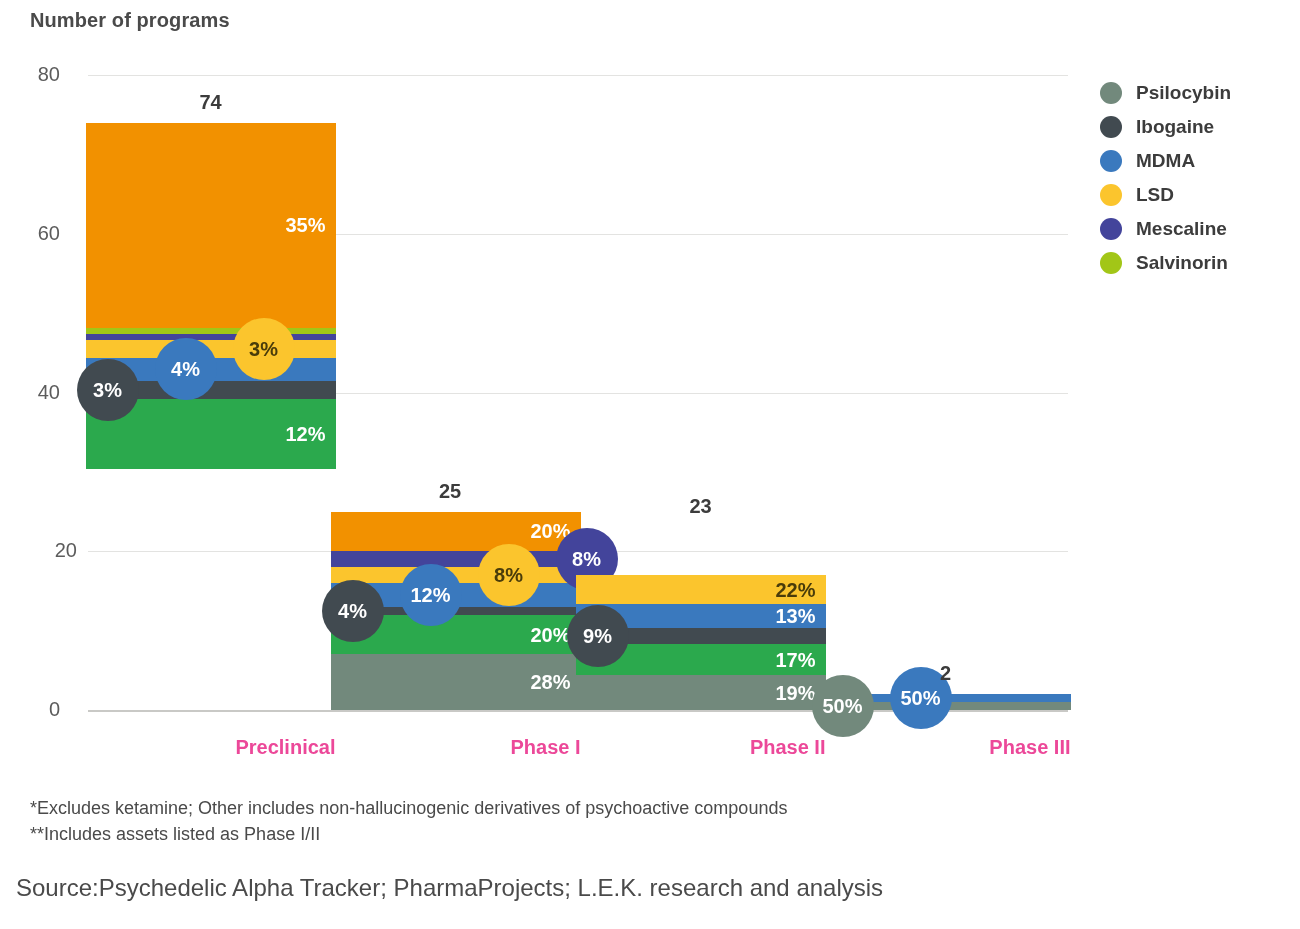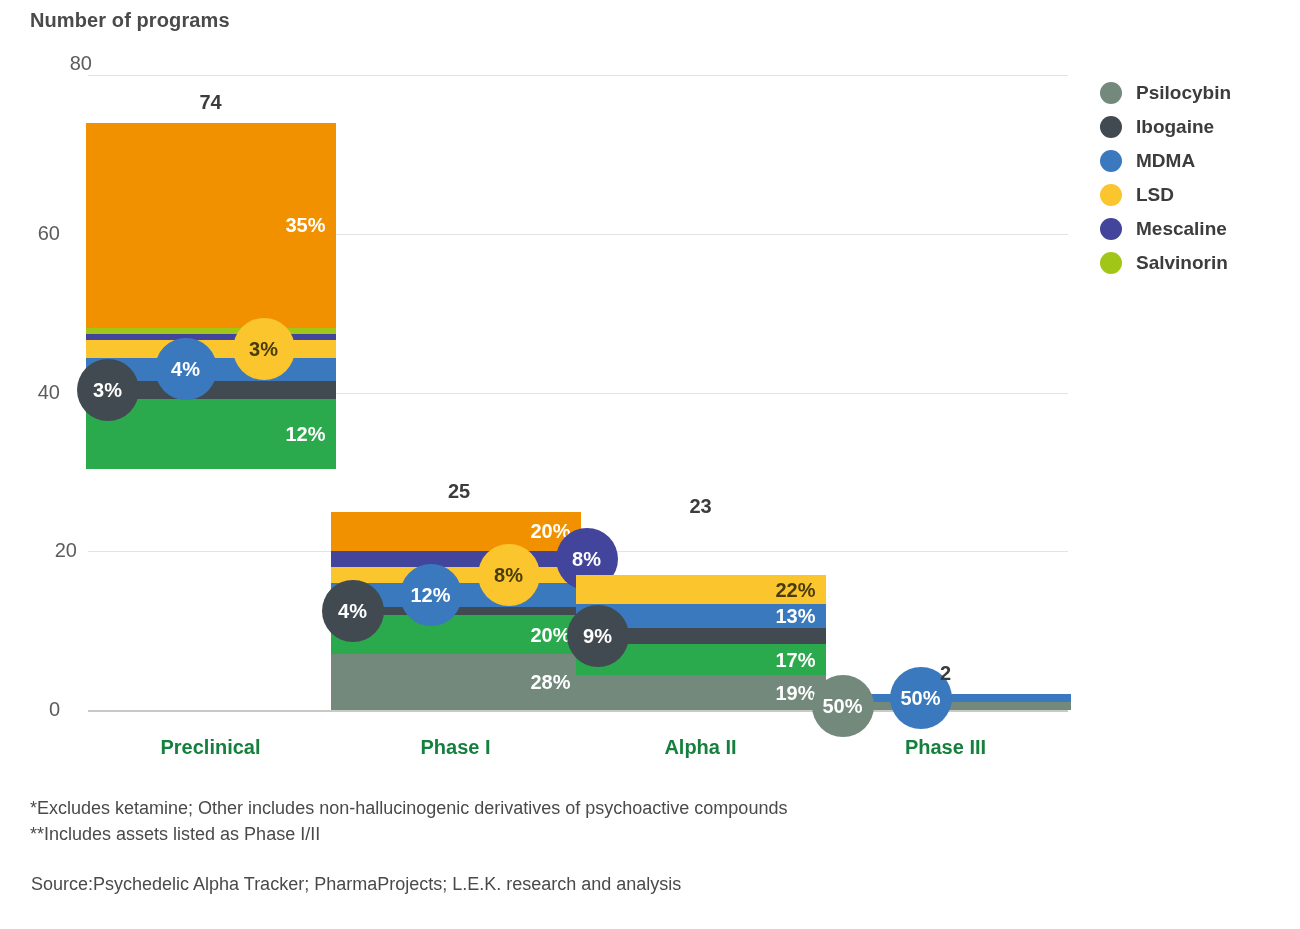--- a/index.html
+++ b/index.html
@@ -39,46 +39,46 @@
     display:flex;align-items:center;justify-content:center;
     font-size:20px;font-weight:bold;line-height:1;
   }
 
   .bar-total{
     position:absolute;width:100%;text-align:center;
     font-size:20px;font-weight:bold;color:#3c3c3c;
   }
 
   .cat-label{
-    position:absolute;top:736px;text-align:center;
-    font-size:20px;font-weight:bold;color:#15803d;
+    position:absolute;top:736px;text-align:right;
+    font-size:20px;font-weight:bold;color:#ec4899;
   }
 
   .legend{position:absolute;left:1100px;top:76px;width:200px;}
   .legend-row{display:flex;align-items:center;height:34px;}
   .legend-dot{width:22px;height:22px;border-radius:50%;flex:0 0 auto;}
   .legend-text{margin-left:14px;font-size:19px;font-weight:bold;color:#3c3c3c;}
 
   .footnotes{position:absolute;left:30px;top:795px;}
   .footnote{font-size:18px;color:#4a4a4a;line-height:1.45;}
-  .source{position:absolute;left:31px;top:874px;font-size:18px;color:#4a4a4a;}
+  .source{position:absolute;left:16px;top:874px;font-size:24px;color:#4a4a4a;}
 </style>
 </head>
 <body>
 
 <div id="chart-root">
 
   <div class="axis-title">Number of programs</div>
 
   <div class="ytick-wrap" id="yticks">
       <div class="ytick" style="top: 710px; right: auto; left: 0px;">0</div>
       <div class="ytick" style="top: 551.25px; right: auto; left: 0px; padding-left: 17px;">20</div>
       <div class="ytick" style="top: 392.5px; right: auto; left: 0px;">40</div>
       <div class="ytick" style="top: 233.75px; right: auto; left: 0px;">60</div>
-      <div class="ytick" style="top: 64px; right: auto; left: 0px; margin-left: 32px;">80</div>
+      <div class="ytick" style="top: 75px; right: auto; left: 0px;">80</div>
     </div>
 
   <div class="plot" id="plot">
       <div class="gridline zero" style="top: 635px;"></div>
       <div class="gridline" style="top: 476.25px;"></div>
       <div class="gridline" style="top: 317.5px;"></div>
       <div class="gridline" style="top: 158.75px;"></div>
       <div class="gridline" style="top: 0px;"></div>
       <div class="bar" style="left: -2.5px; width: 250px; height: 587.375px;">
         <div class="seg" style="background: rgb(43, 169, 77); height: 70.485px; bottom: 240.824px;">
@@ -109,21 +109,21 @@
         <div class="seg" style="background: rgb(251, 197, 45); height: 15.875px; bottom: 127px;"></div>
         <div class="seg" style="background: rgb(67, 68, 155); height: 15.875px; bottom: 142.875px;"></div>
         <div class="seg" style="background: rgb(242, 145, 0); height: 39.6875px; bottom: 158.75px;">
           <div class="seg-label" style="color: rgb(255, 255, 255);">20%</div>
         </div>
         <div class="bubble" style="width: 62px; height: 62px; background: rgb(65, 74, 80); left: -9px; bottom: 68.2188px; color: rgb(255, 255, 255);">4%</div>
         <div class="bubble" style="width: 62px; height: 62px; background: rgb(58, 121, 190); left: 69px; bottom: 84.0938px; color: rgb(255, 255, 255);">12%</div>
         <div class="bubble" style="width: 62px; height: 62px; background: rgb(251, 197, 45); left: 147px; bottom: 103.938px; color: rgb(74, 60, 10);">8%</div>
         <div class="bubble" style="width: 62px; height: 62px; background: rgb(67, 68, 155); left: 225px; bottom: 119.812px; color: rgb(255, 255, 255);">8%</div>
       </div>
-      <div class="bar-total" style="left: 246px; width: 250px; top: 404.562px; text-align: center;">25</div>
+      <div class="bar-total" style="left: 237px; width: 250px; top: 404.562px; text-align: center;">25</div>
       <div class="bar" style="left: 487.5px; width: 250px; height: 182.562px;">
         <div class="seg" style="background: rgb(114, 137, 124); height: 34.6869px; bottom: 0px;">
           <div class="seg-label" style="color: rgb(255, 255, 255);">19%</div>
         </div>
         <div class="seg" style="background: rgb(43, 169, 77); height: 31.0356px; bottom: 34.6869px;">
           <div class="seg-label" style="color: rgb(255, 255, 255); margin-left: 13px;">17%</div>
         </div>
         <div class="seg" style="background: rgb(65, 74, 80); height: 16.4306px; bottom: 65.7225px;"></div>
         <div class="seg" style="background: rgb(58, 121, 190); height: 23.7331px; bottom: 82.1531px;">
           <div class="seg-label" style="color: rgb(255, 255, 255);">13%</div>
@@ -139,21 +139,21 @@
         <div class="seg" style="background: rgb(58, 121, 190); height: 7.9375px; bottom: 7.9375px;"></div>
         <div class="bubble" style="width: 62px; height: 62px; background: rgb(114, 137, 124); left: -9px; bottom: -27.0312px; color: rgb(255, 255, 255);">50%</div>
         <div class="bubble" style="width: 62px; height: 62px; background: rgb(58, 121, 190); left: 69px; bottom: -19.0938px; color: rgb(255, 255, 255);">50%</div>
       </div>
       <div class="bar-total" style="left: 732.5px; width: 250px; top: 587.125px;">2</div>
     </div>
 
   <div id="catlabels">
       <div class="cat-label" style="left: 85.5px; width: 250px;">Preclinical</div>
       <div class="cat-label" style="left: 330.5px; width: 250px;">Phase I</div>
-      <div class="cat-label" style="left: 575.5px; width: 250px;">Alpha II</div>
+      <div class="cat-label" style="left: 575.5px; width: 250px;">Phase II</div>
       <div class="cat-label" style="left: 820.5px; width: 250px;">Phase III</div>
     </div>
 
   <div class="legend" id="legend">
       <div class="legend-row">
         <span class="legend-dot" style="background: rgb(114, 137, 124);"></span>
         <span class="legend-text">Psilocybin</span>
       </div>
       <div class="legend-row">
         <span class="legend-dot" style="background: rgb(65, 74, 80);"></span>

